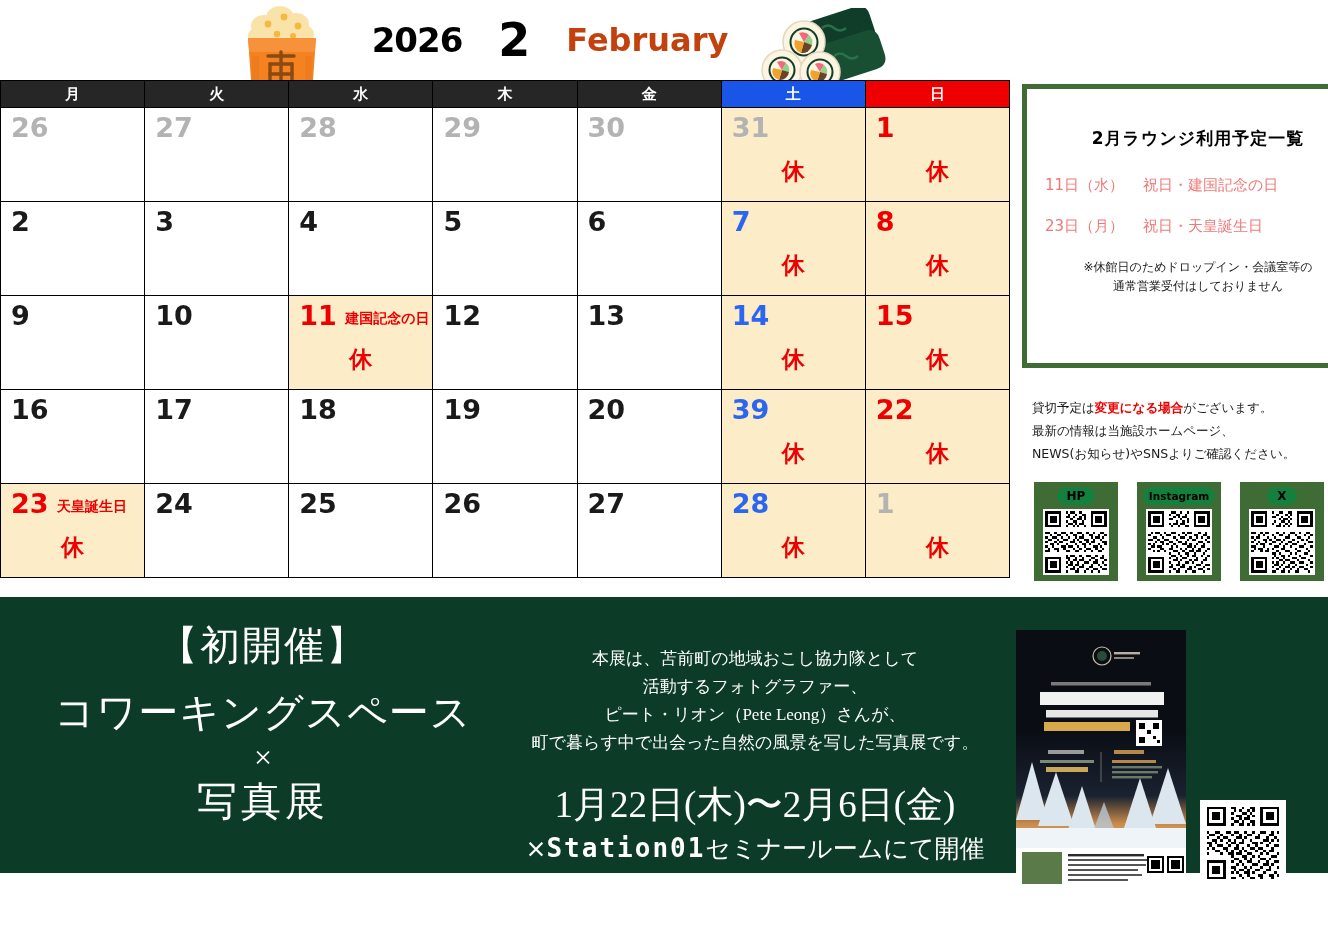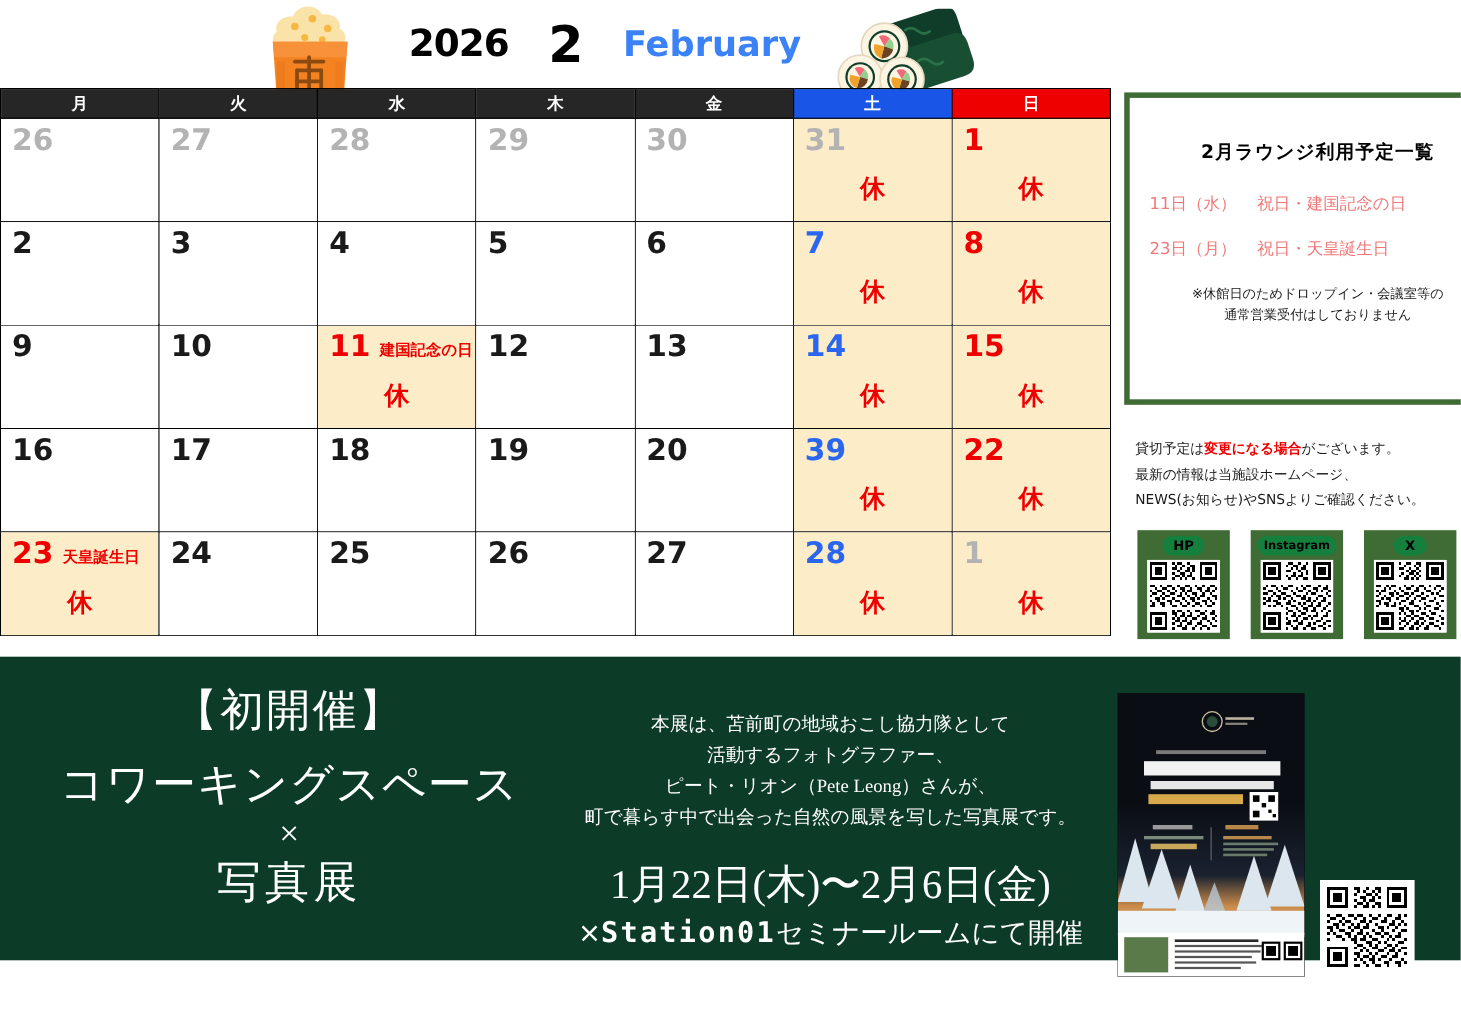--- a/index.html
+++ b/index.html
@@ -49,21 +49,21 @@
   .title-month-num {
     font-size: 46px;
     font-weight: bold;
     color: #000;
     font-family: "DejaVu Sans", sans-serif;
     line-height: 1;
   }
   .title-month-en {
     font-size: 32px;
     font-weight: bold;
-    color: #3b82f6;
+    color: #c2410c;
     font-family: "DejaVu Sans", sans-serif;
   }
 
   
   .fuku-illo {
     position: absolute;
     left: 232px; top: 4px;
     width: 100px; height: 92px;
   }
   

